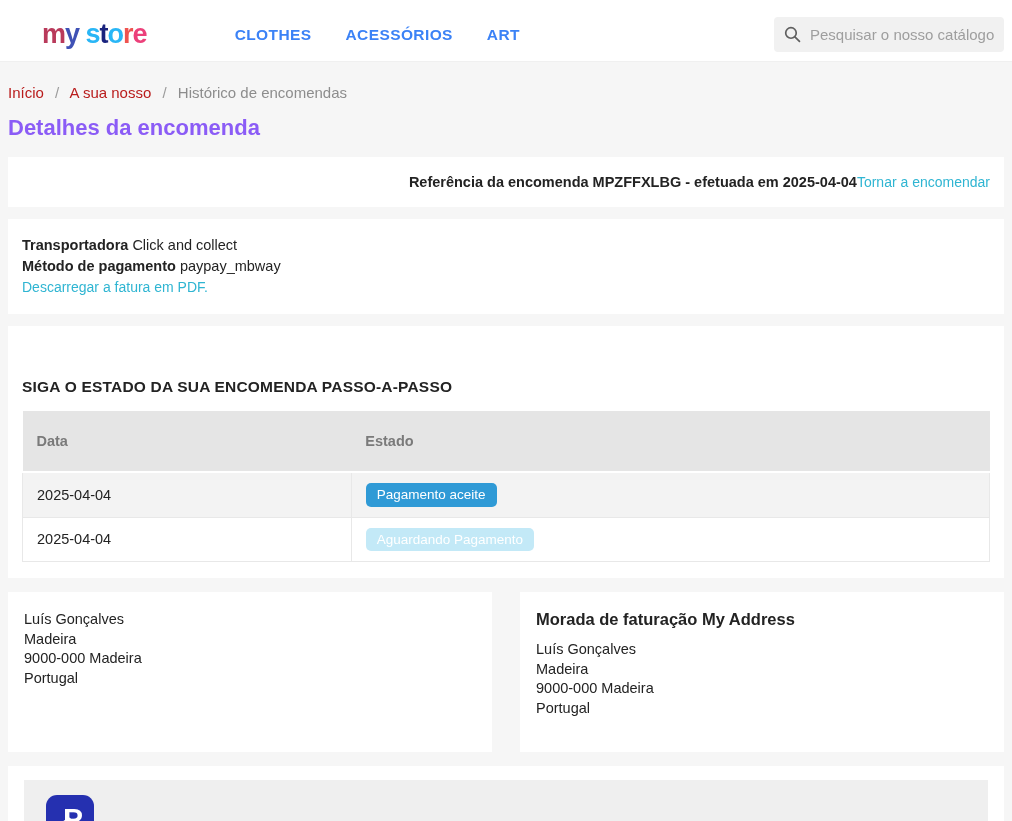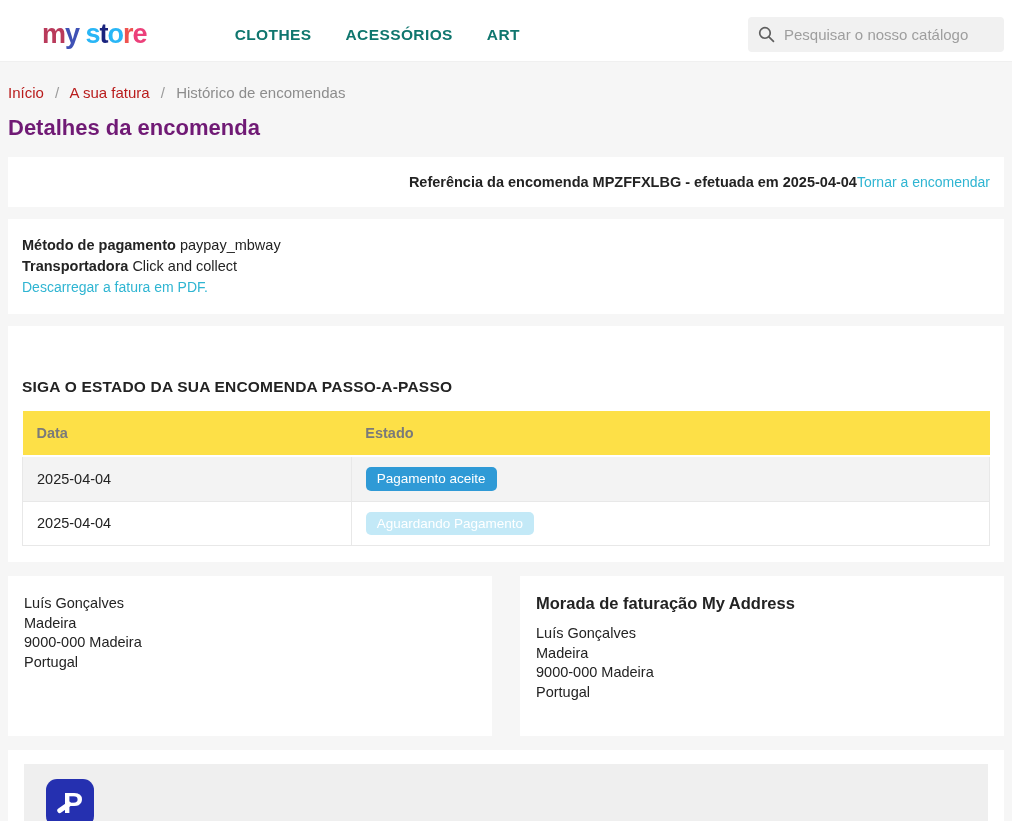--- a/index.html
+++ b/index.html
@@ -16,54 +16,54 @@
   .header {
     background:#fff; height:62px;
     display:flex; align-items:center;
     padding:8px 8px 0 16px;
     border-bottom:1px solid #f0f0f0;
   }
   .logo { font-size:27px; font-weight:bold; letter-spacing:-1px; cursor:pointer; white-space:pre; }
   .lg0{color:#b93a5b;} .lg1{color:#3f51b5;} .lg2{color:#29b6f6;} .lg3{color:#1a237e;}
   .lg4{color:#29b6f6;} .lg5{color:#ef5350;} .lg6{color:#ec407a;}
   .nav { display:flex; gap:34px; margin-left:88px; }
-  .nav-item { color:#0f766e; font-weight:bold; font-size:15.5px; letter-spacing:.4px; cursor:pointer; }
+  .nav-item { color:#3b82f6; font-weight:bold; font-size:15.5px; letter-spacing:.4px; cursor:pointer; }
   .search {
-    margin-left:auto; width:256px; height:35px;
+    margin-left:auto; width:230px; height:35px;
     background:#f1f1f1; border-radius:4px;
     display:flex; align-items:center; padding:0 10px; gap:9px;
   }
   .search input {
     border:none; background:transparent; outline:none;
     font-family:"Liberation Sans", sans-serif;
     font-size:15px; color:#444; width:100%;
   }
   .search input::placeholder { color:#9e9e9e; }
   
   .page { padding:0 8px; }
   .breadcrumb { padding:22px 0 4px 0; font-size:15px; }
   .crumb { color:#b91c1c; cursor:pointer; }
   .crumb-sep { color:#9b9b9b; margin:0 7px; }
   .crumb-current { color:#8d8d8d; }
-  .page-title { font-size:22px; font-weight:bold; color:#701a75; margin:10px 0 16px 0; }
+  .page-title { font-size:22px; font-weight:bold; color:#8b5cf6; margin:10px 0 16px 0; }
   .card { background:#fff; margin-bottom:12px; }
   .card-pad { padding:16px 14px; }
   
   .ref-card { display:flex; justify-content:flex-end; align-items:center; padding:17px 14px; }
   .ref-text { font-weight:bold; font-size:14.5px; }
   a.cyan-link { color:#2fb5d2; text-decoration:none; font-size:14px; cursor:pointer; }
   
   .carrier-card p { font-size:14.5px; line-height:21px; }
   .lbl-b { font-weight:bold; }
   
   .status-title { font-weight:bold; font-size:15.5px; letter-spacing:.2px;margin-top:36px; }
   table.status-table { width:100%; border-collapse:collapse; margin-top:15px; font-size:14.5px; }
   .status-table th {
-    background:#fde047; color:#7a7a7a; text-align:left;
-    font-size:14.5px; padding:14px 14px; border-bottom:2px solid #fff;
+    background:#e5e5e5; color:#7a7a7a; text-align:left;
+    font-size:14.5px; padding:22px 14px; border-bottom:2px solid #fff;
   }
   .status-table td { padding:10px 14px; border:1px solid #e8e8e8; border-top:none; }
   .status-table th:first-child, .status-table td:first-child { width:34%; }
   .row-odd td { background:#f3f3f3; }
   .row-even td { background:#fff; }
   .badge {
     display:inline-block; color:#fff; font-size:13.5px;
     padding:5px 11px; border-radius:5px; line-height:1;
   }
   .badge-accepted { background:#2f9ad6; }
@@ -108,34 +108,34 @@
     </span>
     <input type="text" placeholder="Pesquisar o nosso catálogo" style="">
   </div>
 </div>
 
 <div class="page">
 
   <div class="breadcrumb">
     <span class="crumb">Início</span>
     <span class="crumb-sep">/</span>
-    <span class="crumb">A sua fatura</span>
+    <span class="crumb">A sua nosso</span>
     <span class="crumb-sep">/</span>
     <span class="crumb-current">Histórico de encomendas</span>
   </div>
   <div class="page-title">Detalhes da encomenda</div>
 
   <div class="card ref-card">
     <span class="ref-text">Referência da encomenda MPZFFXLBG - efetuada em 2025-04-04</span>
     <a class="cyan-link">Tornar a encomendar</a>
   </div>
 
   <div class="card card-pad carrier-card">
+    <p><span class="lbl-b">Transportadora</span><span> Click and collect</span></p>
     <p><span class="lbl-b">Método de pagamento</span><span> paypay_mbway</span></p>
-    <p><span class="lbl-b">Transportadora</span><span> Click and collect</span></p>
     <p><a class="cyan-link">Descarregar a fatura em PDF.</a></p>
   </div>
 
   <div class="card card-pad">
     <div class="status-title">SIGA O ESTADO DA SUA ENCOMENDA PASSO-A-PASSO</div>
     <table class="status-table">
       <thead>
         <tr>
           <th>Data</th>
           <th>Estado</th>

